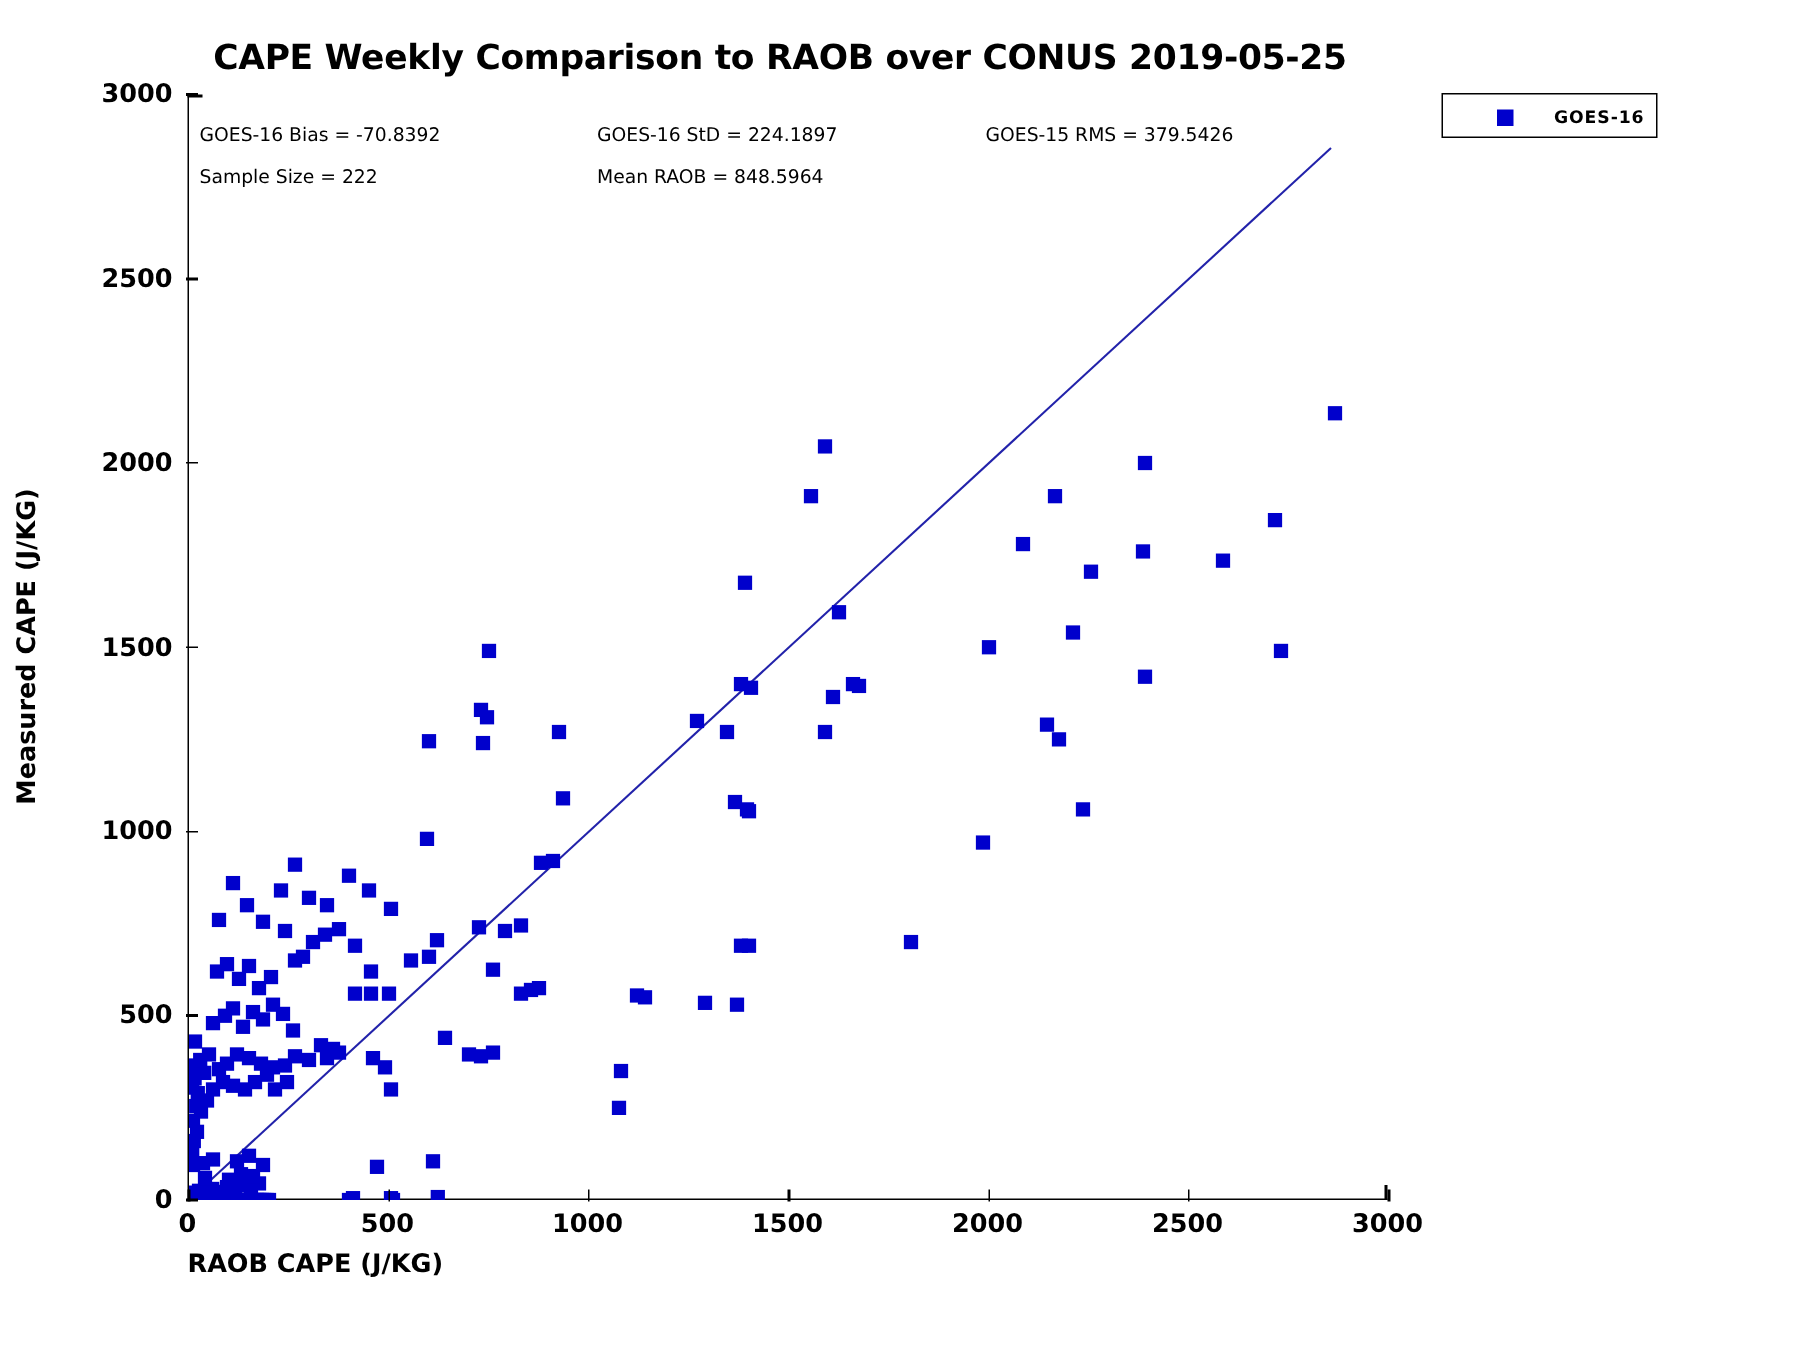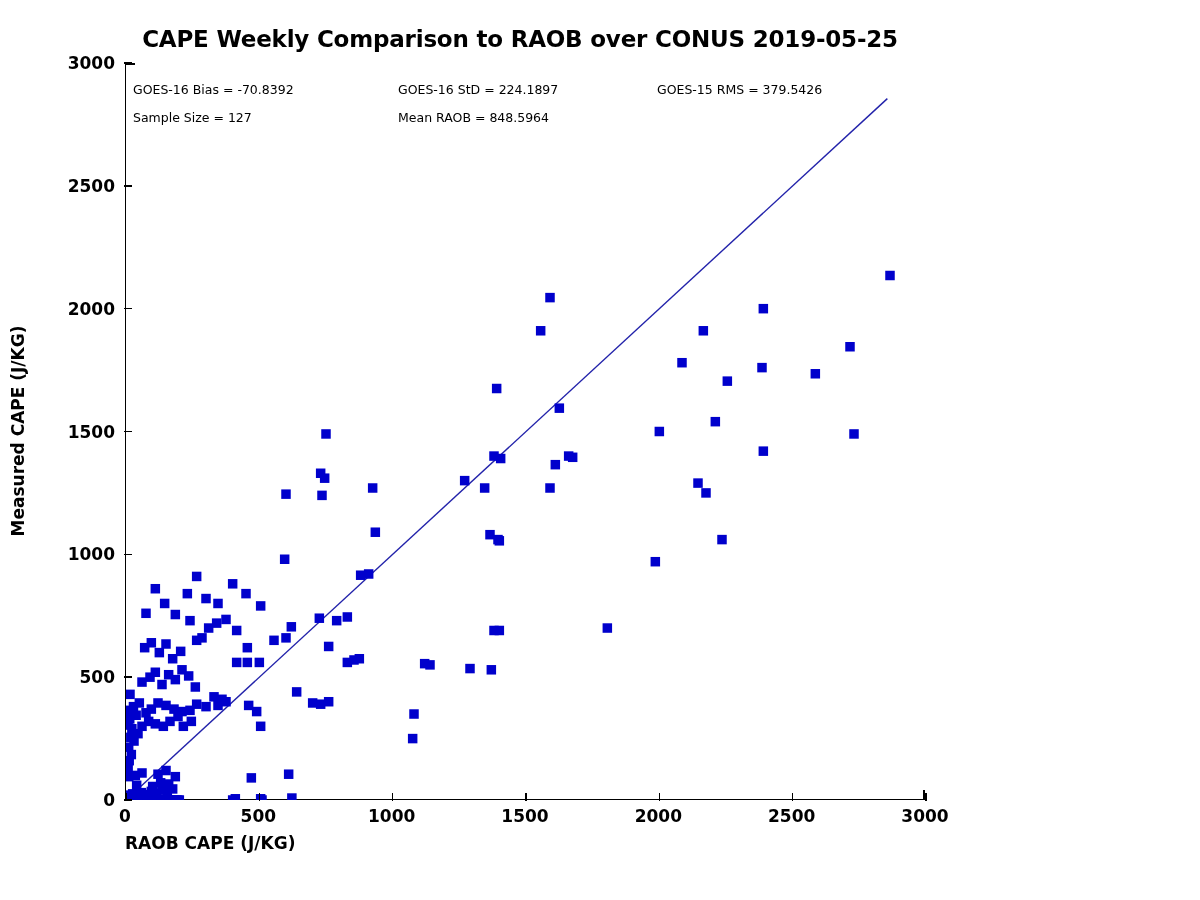--- a/index.html
+++ b/index.html
@@ -403,17 +403,21 @@
       <div class="ticklabel-y" style="left: 40px; width: 75px; top: 185.833px;">2500</div>
       <div class="ticklabel-y" style="left: 40px; width: 75px; top: 63px;">3000</div>
     </div>
 
   <div id="xlabel">RAOB CAPE (J/KG)</div>
   <div id="ylabel">Measured CAPE (J/KG)</div>
 
   <div class="stats-line" style="left:133px; top:82px;">GOES-16 Bias = -70.8392</div>
   <div class="stats-line" style="left:398px; top:82px;">GOES-16 StD = 224.1897</div>
   <div class="stats-line" style="left:657px; top:82px;">GOES-15 RMS = 379.5426</div>
-  <div class="stats-line" style="left:133px; top:110px;">Sample Size = 127</div>
+  <div class="stats-line" style="left:133px; top:110px;">Sample Size = 222</div>
   <div class="stats-line" style="left:398px; top:110px;">Mean RAOB = 848.5964</div>
 
+  <div id="legend">
+    <div id="legend-swatch" style="background: rgb(0, 0, 204);"></div>
+    <div id="legend-label">GOES-16</div>
+  </div>
 
 </div>
 
 </body></html>

